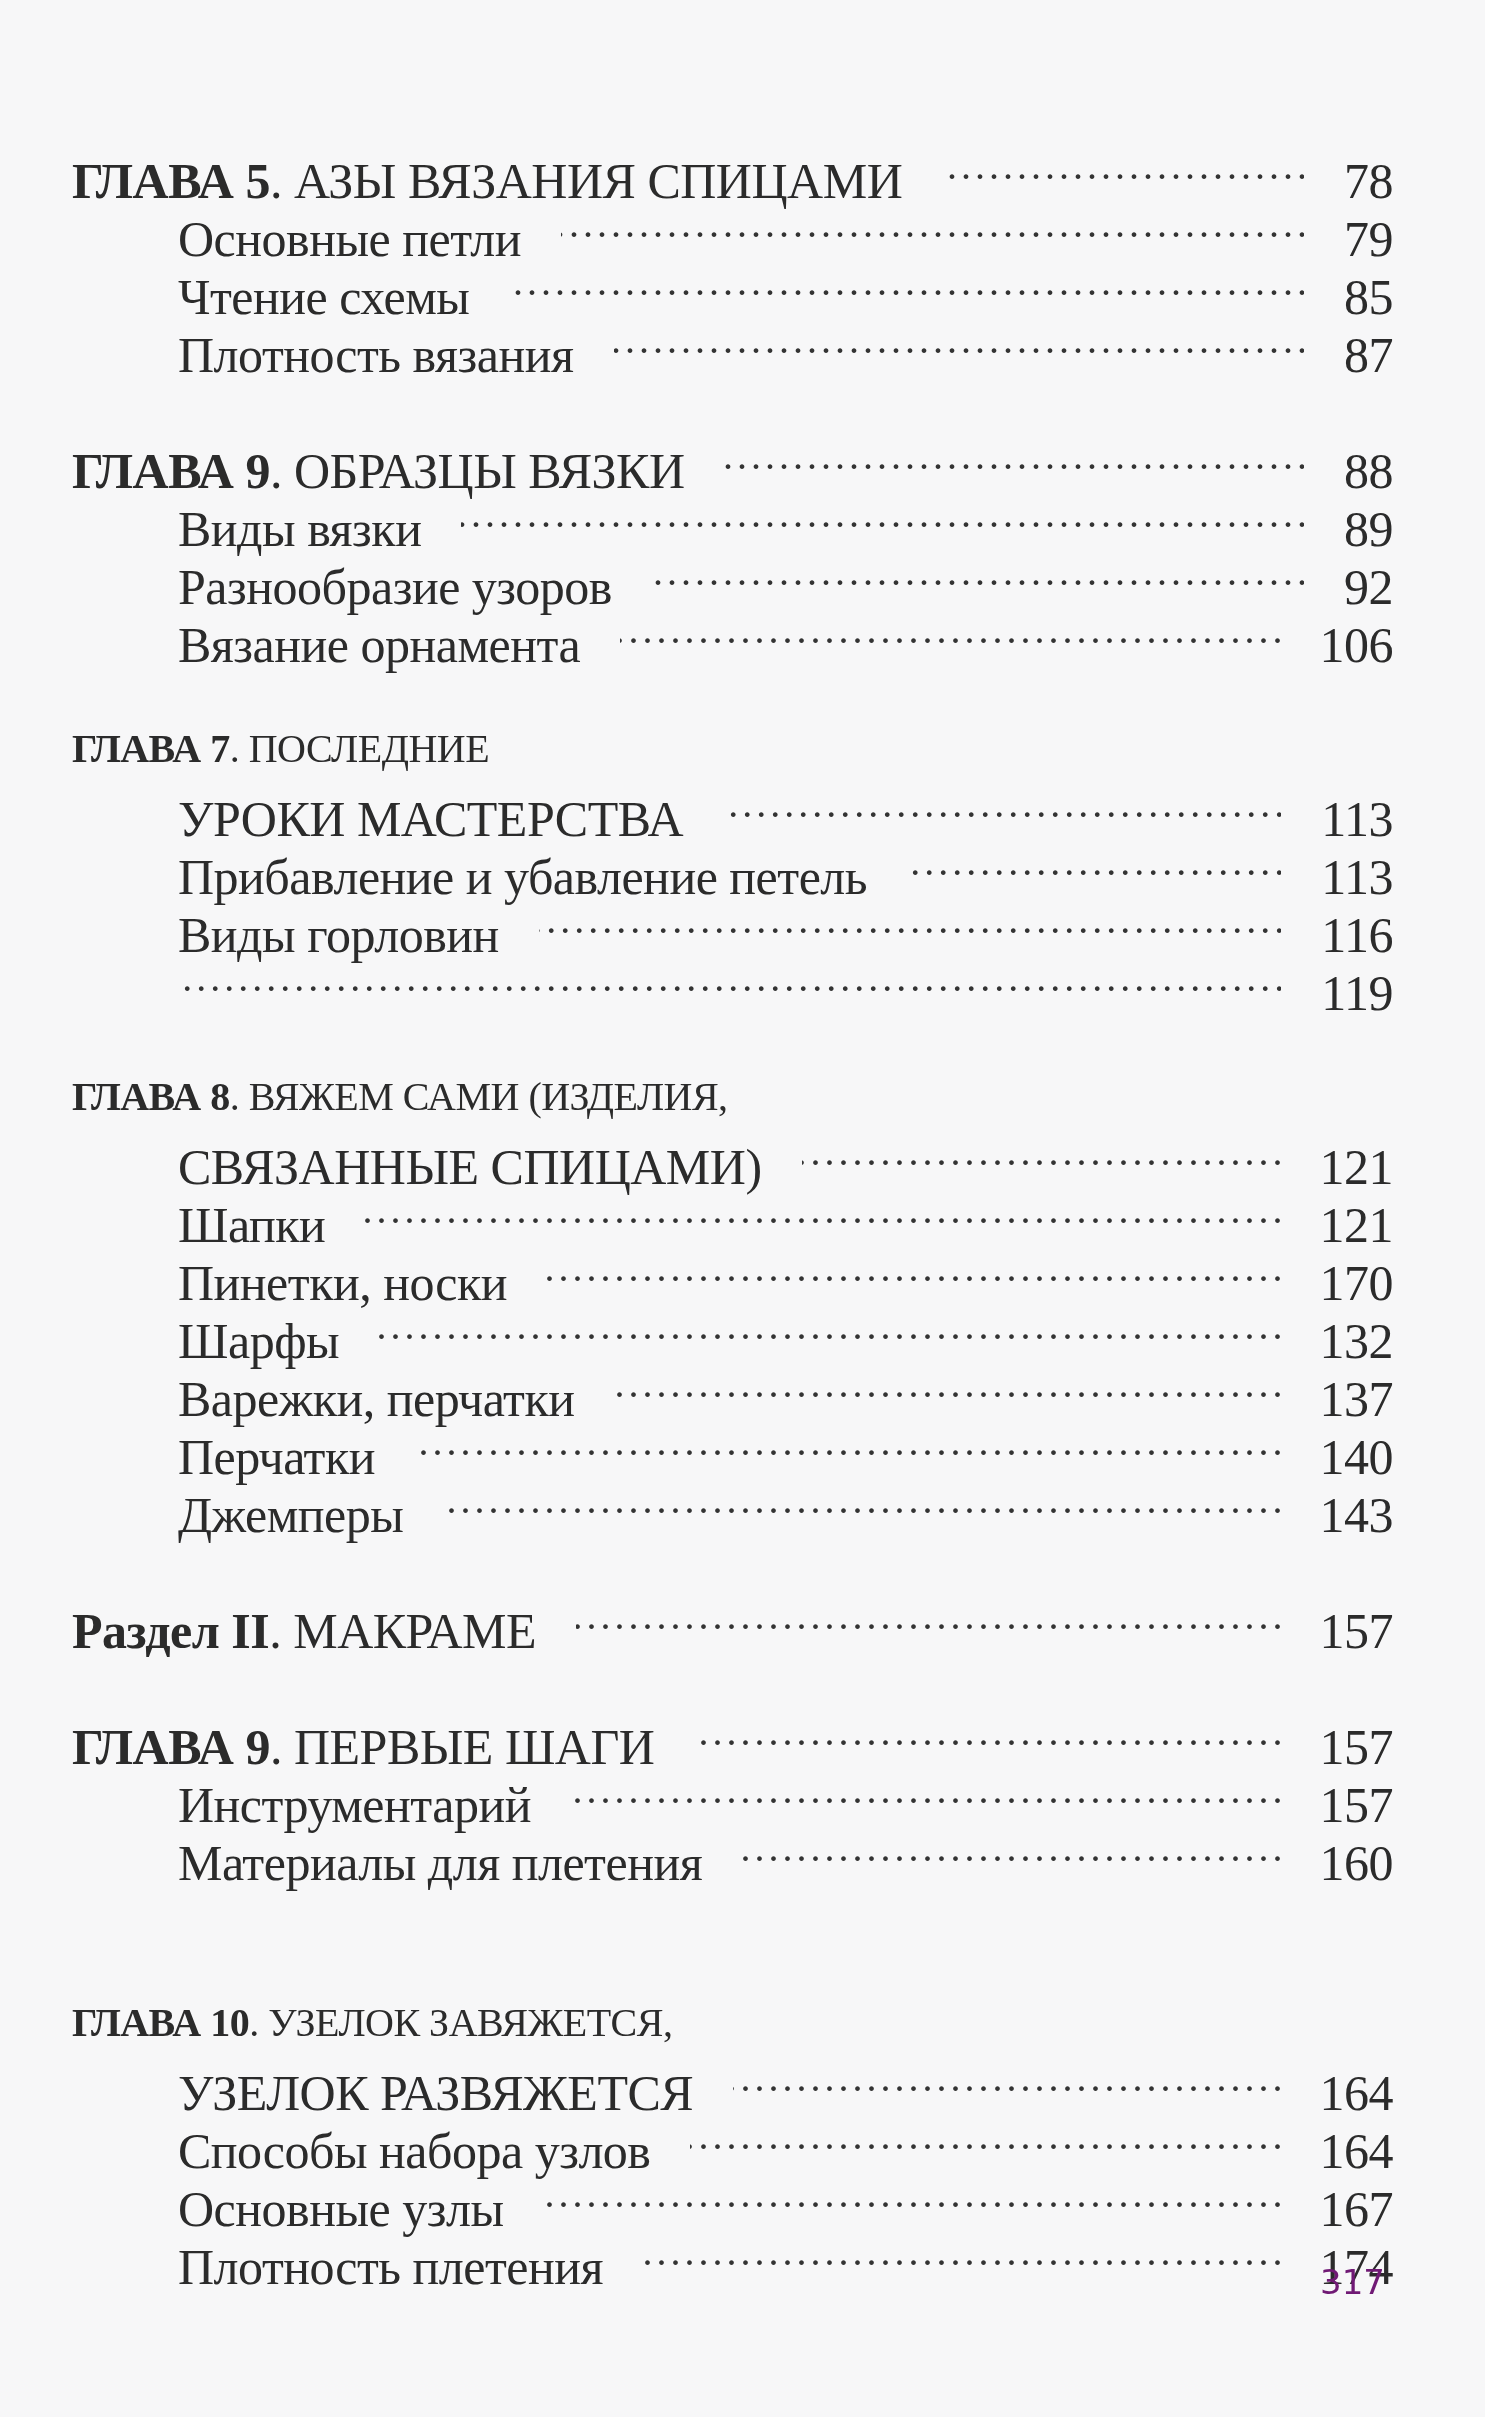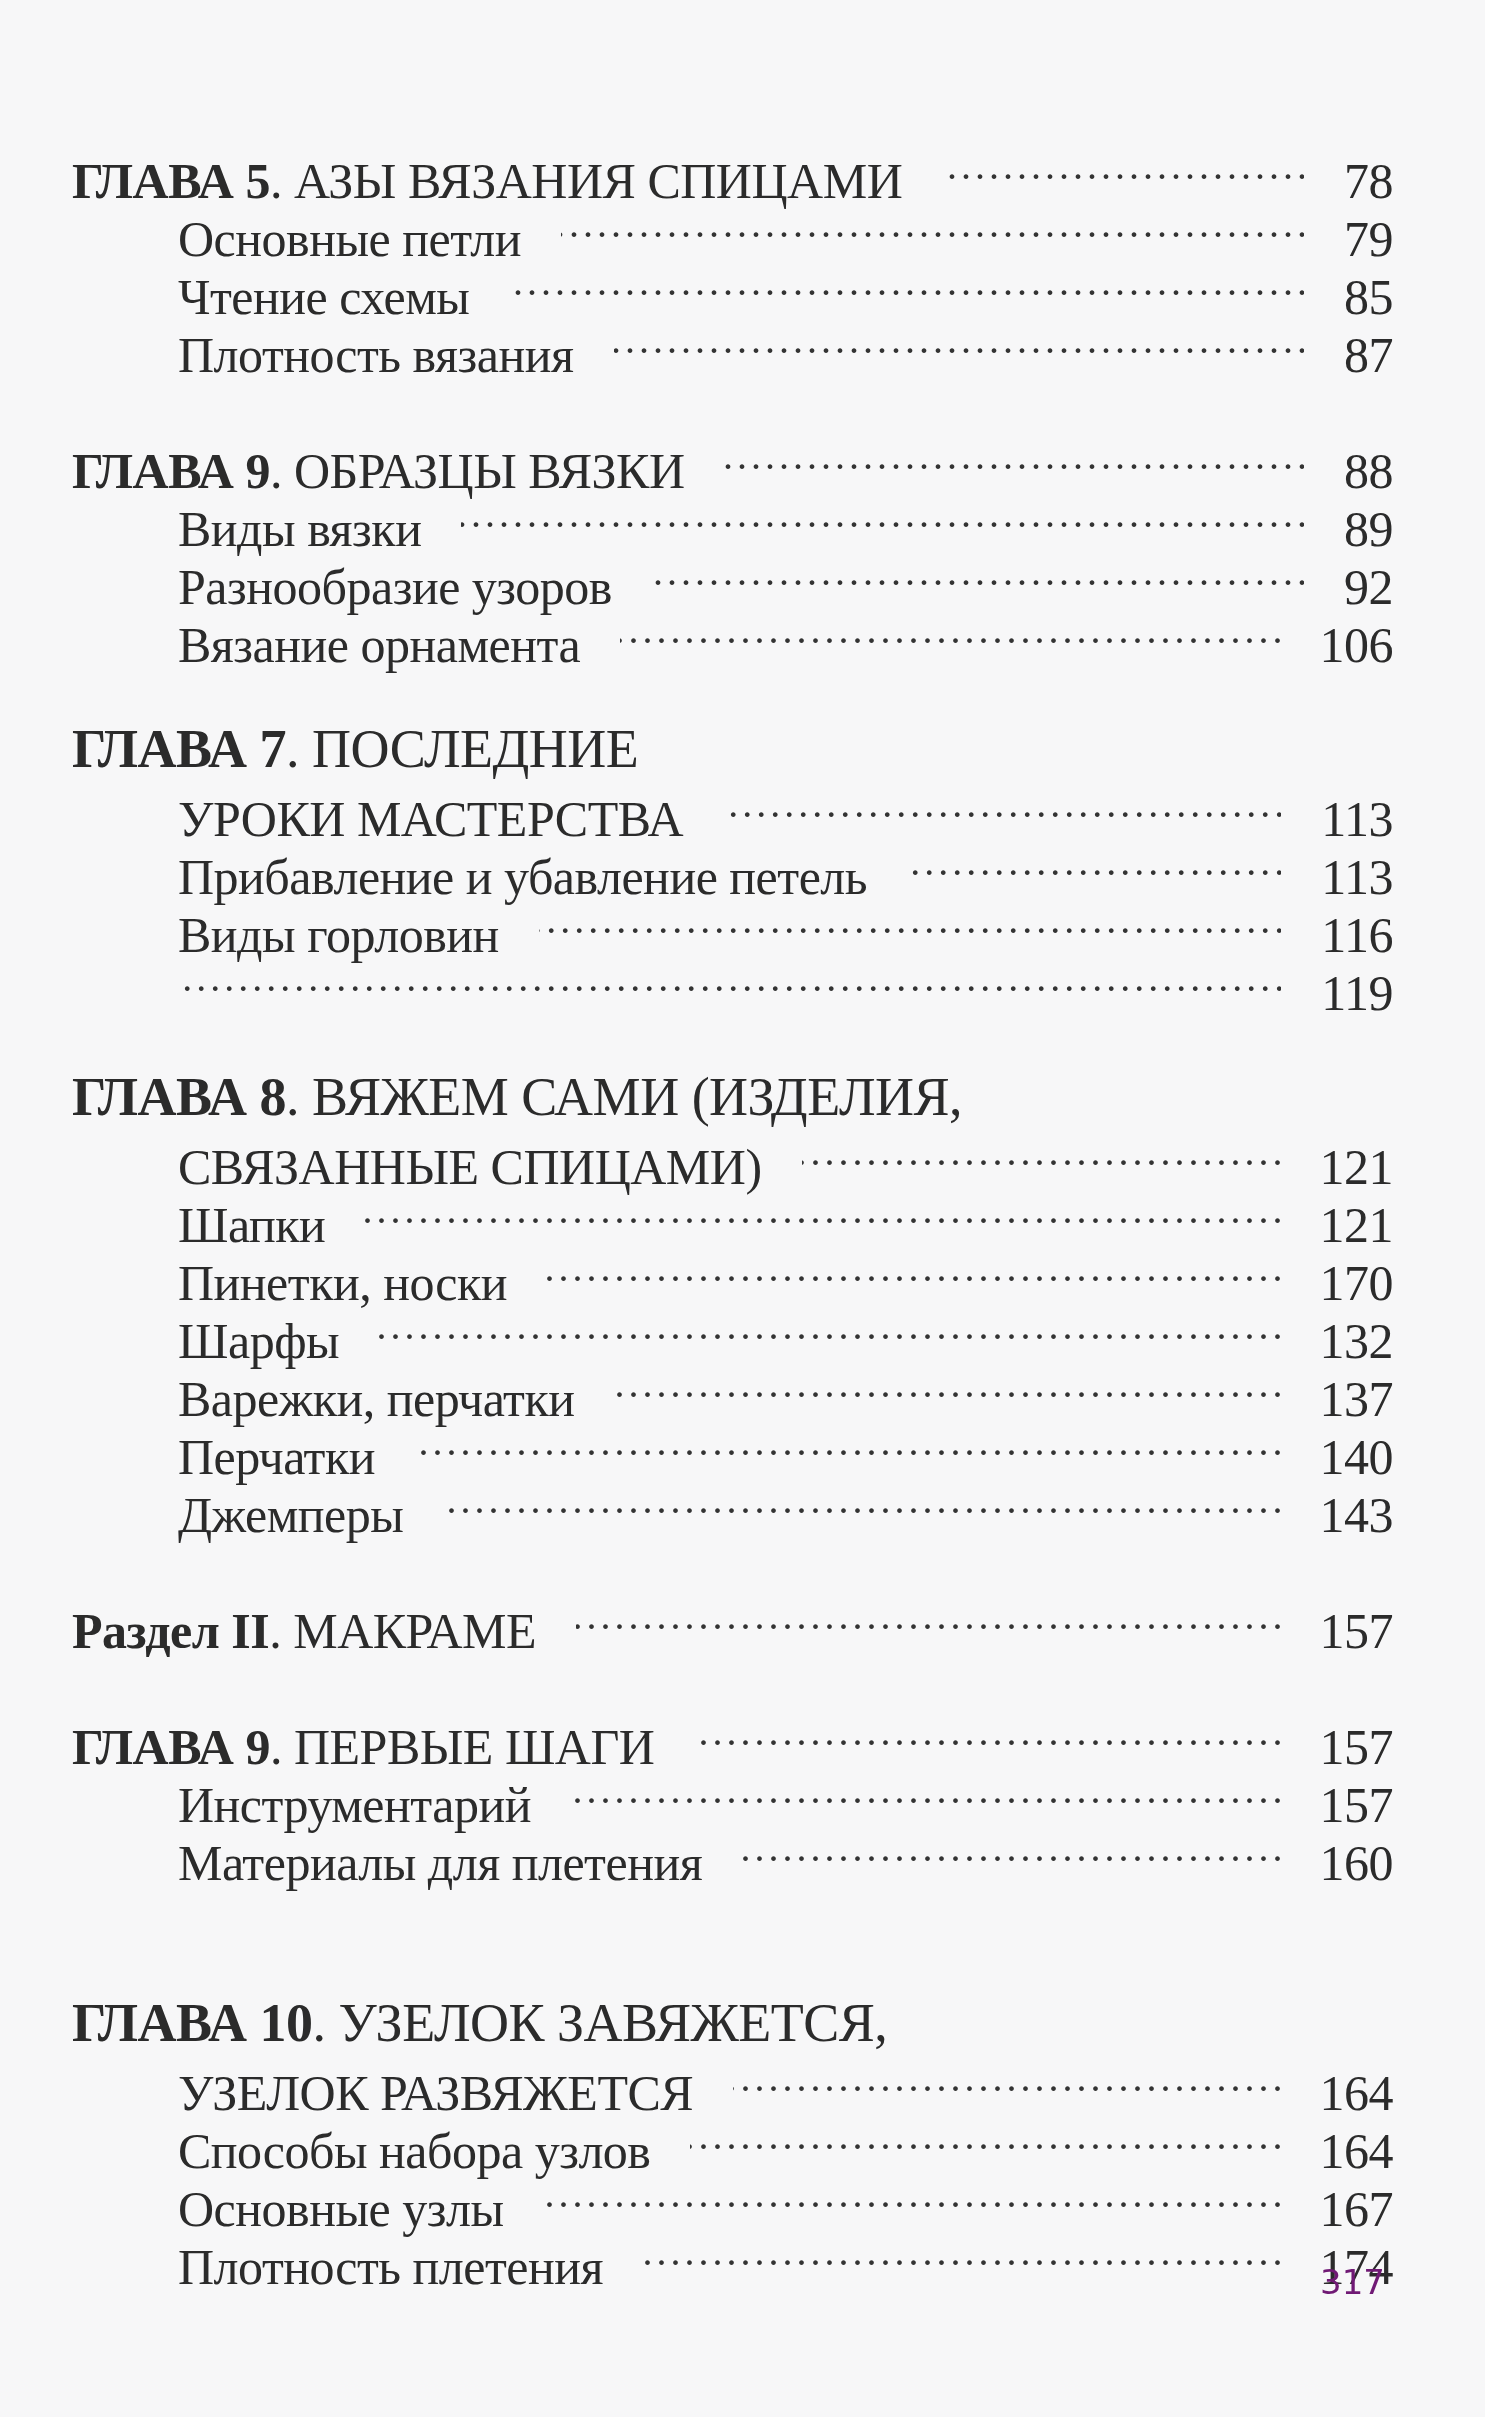--- a/index.html
+++ b/index.html
@@ -49,21 +49,21 @@
     right: 0;
     bottom: 12px;
     font-size: 40px;
     letter-spacing: -3px;
     line-height: 1;
     white-space: nowrap;
     color: #333;
   }
   .entry .page-num { flex: 0 0 auto; text-align: center; }
   .heading-line {
-    font-size: 54px;
+    font-size: 40px;
     line-height: 58px;
     height: 58px;
     white-space: nowrap;
     letter-spacing: -0.5px;
   }
   .heading-line b { font-weight: 700; }
   .gap { height: 58px; }
   .gap-sm { height: 56px; }
   .folio {
     position: absolute;

